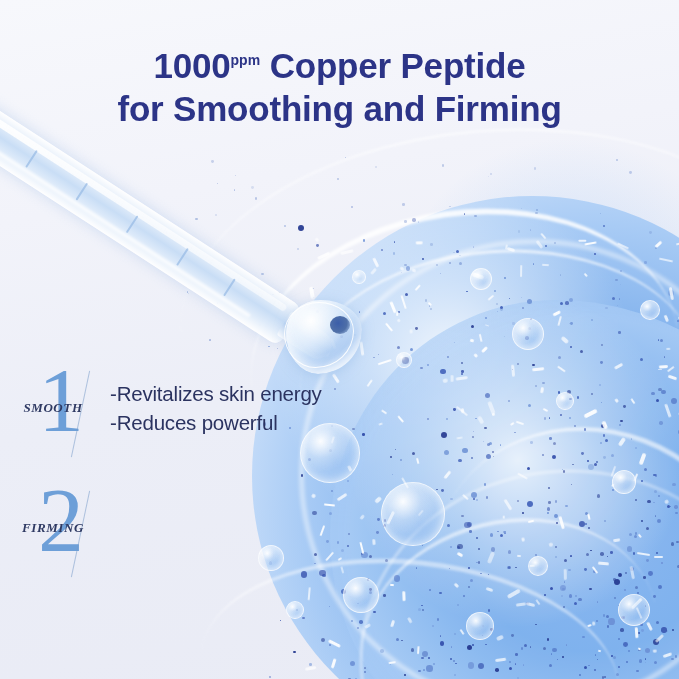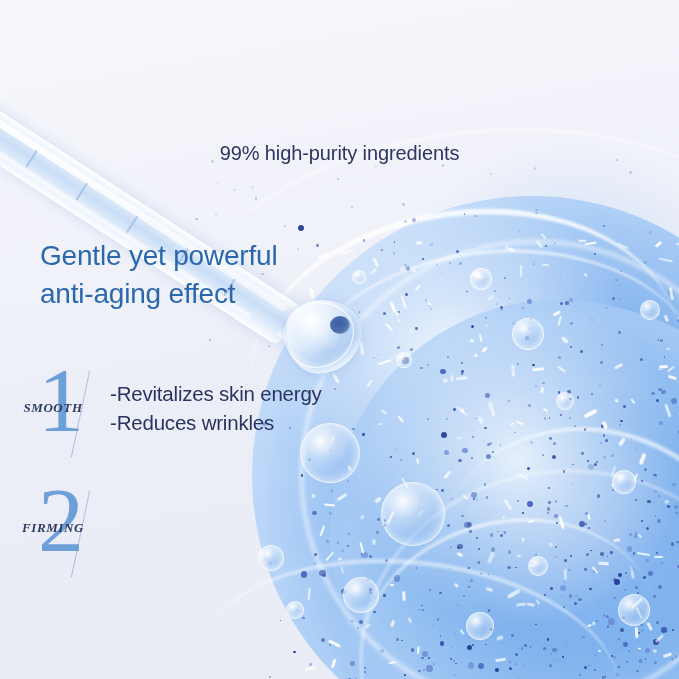--- a/index.html
+++ b/index.html
@@ -987,34 +987,35 @@
     <div class="pip-tip"></div>
   </div>
 
   <div class="droplet">
     <div class="droplet-rim"></div>
     <div class="droplet-core"></div>
   </div>
 
   <div class="content">
 
-
-    <div class="subhead">99% high-purity ingredients</div>
-
-    <div class="section-head">Gentle yet powerful
-anti-aging effect</div>
+    <div class="headline">
+      <div><span>1000</span><span class="sup">ppm</span><span> Copper Peptide</span></div>
+      <div>for Smoothing and Firming</div>
+    </div>
+
+
 
     <div class="benefit b1">
       <div class="num-badge">
         <div class="num-big">1</div>
         <div class="num-rule"></div>
         <div class="num-label">SMOOTH</div>
       </div>
       <div class="benefit-lines">-Revitalizes skin energy
--Reduces wrinkles</div>
+-Reduces powerful</div>
     </div>
 
     <div class="benefit b2">
       <div class="num-badge">
         <div class="num-big">2</div>
         <div class="num-rule"></div>
         <div class="num-label">FIRMING</div>
       </div>
     </div>
 

